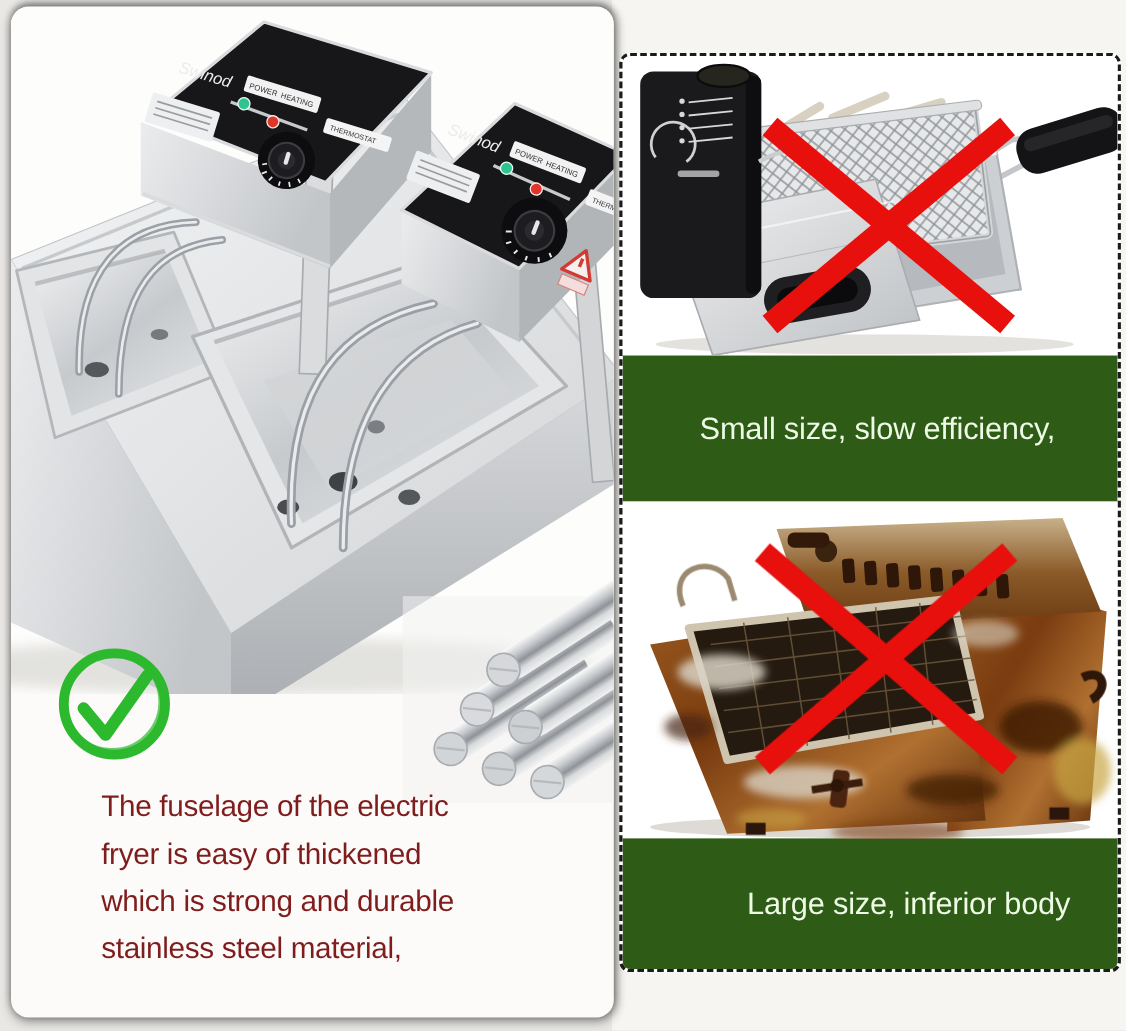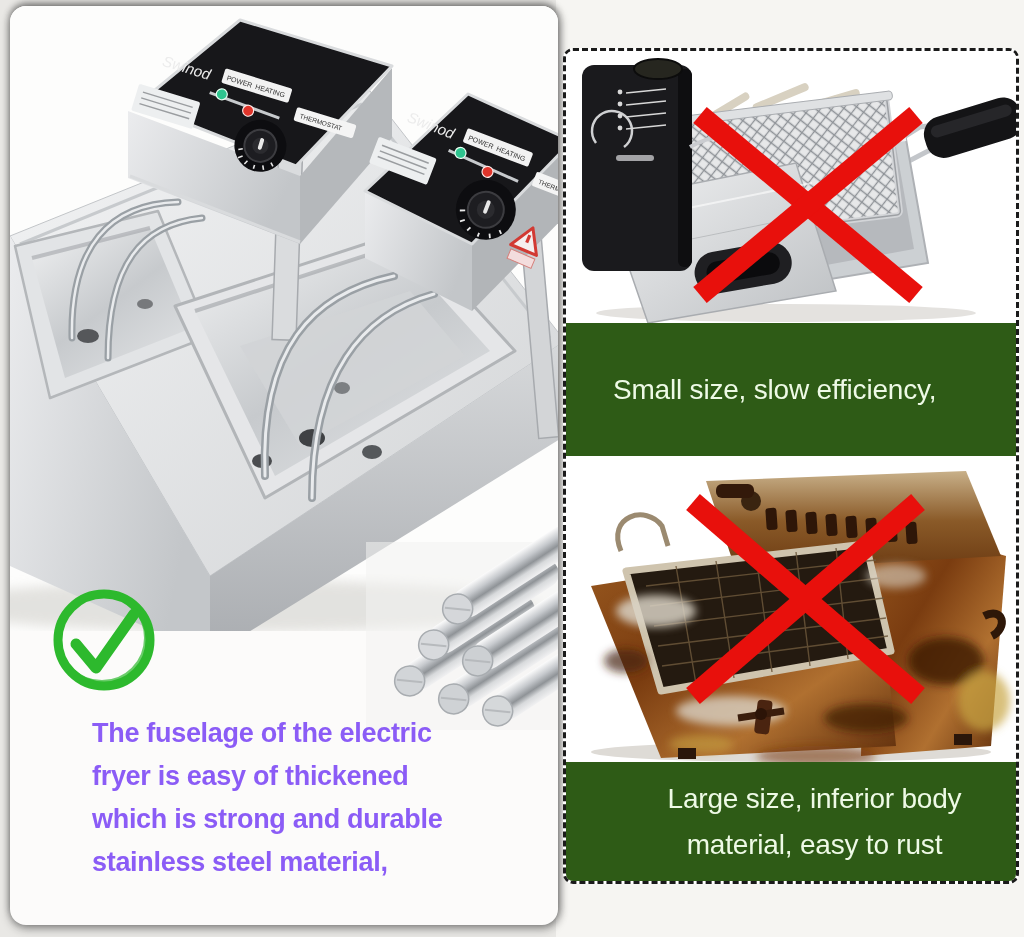--- a/index.html
+++ b/index.html
@@ -9,32 +9,32 @@
   svg text{font-family:"Liberation Sans",sans-serif;}
 
   
   .left-card{position:absolute;left:10px;top:6px;width:548px;height:919px;background:#fcfbfa;
              border-radius:16px;overflow:hidden;
              box-shadow:0 -3px 7px rgba(30,30,30,.45),0 4px 10px rgba(30,30,30,.35),3px 0 8px rgba(30,30,30,.25);}
   .fryer-photo{position:absolute;left:0;top:0;width:548px;height:625px;}
   .check-wrap{position:absolute;left:28px;top:570px;width:132px;height:132px;}
   .rods-wrap{position:absolute;left:356px;top:512px;width:192px;height:212px;}
   .caption{position:absolute;left:82px;top:706px;width:450px;
-           color:#8b5cf6;font-size:27px;font-weight:bold;line-height:43px;letter-spacing:-.3px;}
+           color:#7f1d1d;font-size:27px;font-weight:normal;line-height:43px;letter-spacing:-.3px;}
 
   
   .right-panel{position:absolute;left:563px;top:48px;width:456px;height:836px;
                border:3px dashed #1b1b1b;border-radius:10px;background:#ffffff;
                display:flex;flex-direction:column;overflow:hidden;box-sizing:border-box;}
   .photo-box{position:relative;background:#ffffff;}
   .photo-box.small{height:272px;}
   .photo-box.rusty{height:306px;}
   .photo-box svg{position:absolute;left:0;top:0;}
   .cross-overlay{position:absolute;left:0;top:0;z-index:3;}
-  .banner{background:#2e5b16;color:#eefae6;padding-left:47px;display:flex;
+  .banner{background:#2e5b16;color:#eefae6;padding-left:70px;display:flex;
           flex-direction:column;justify-content:center;}
   .banner1{height:133px;}
   .banner2{flex:1;text-align:center;}
   .banner .line{font-size:28px;line-height:46px;font-weight:400;letter-spacing:-.2px;}
 </style>
 </head>
 <body>
 
 <div class="page">
 
@@ -405,16 +405,15 @@
         <rect x="388" y="278" width="18" height="11" fill="#2a160a"></rect>
       </svg>
       <svg class="cross-overlay" viewBox="0 0 450 306" width="450" height="306">
         <line x1="127" y1="46" x2="352" y2="240" stroke="#e8100c" stroke-width="21"></line>
         <line x1="352" y1="46" x2="127" y2="240" stroke="#e8100c" stroke-width="21"></line>
       </svg>
     </div>
 
     <div class="banner banner2">
       <div class="line">Large size, inferior body</div>
-      <div class="line">material, easy to rust</div>
     </div>
   </div>
 </div>
 
 </body></html>

